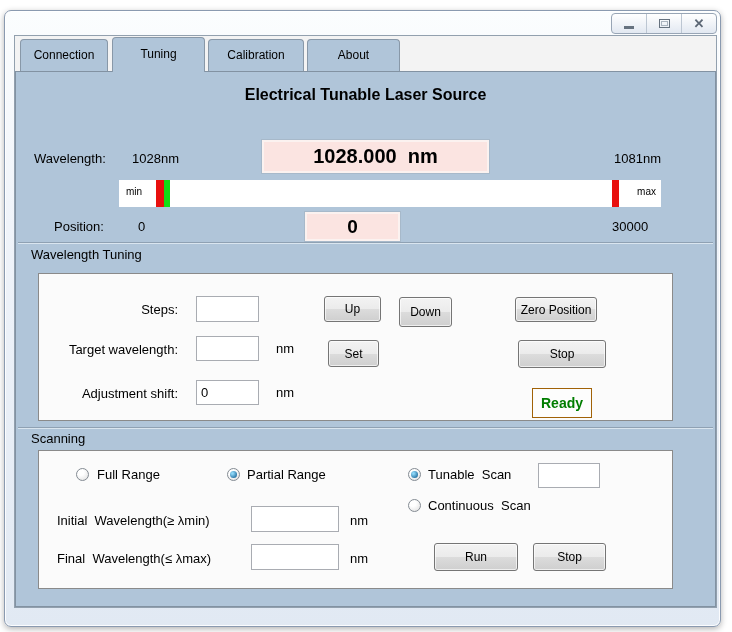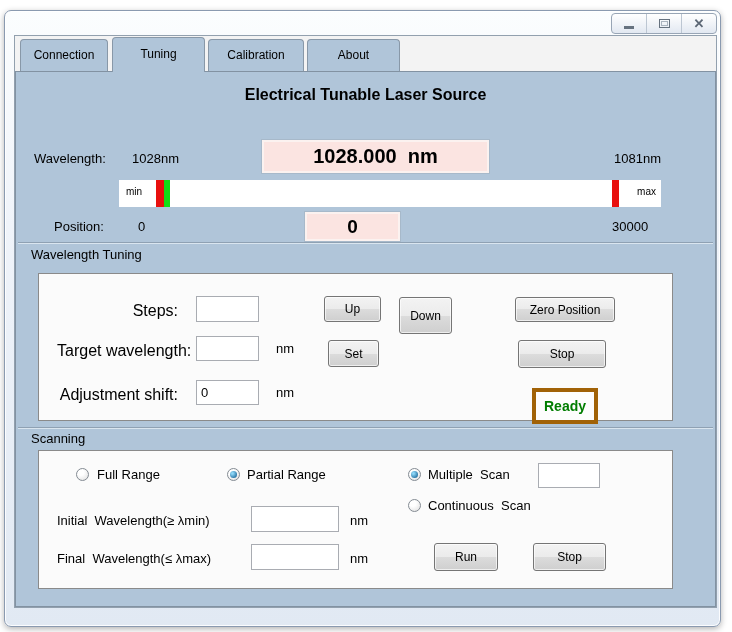--- a/index.html
+++ b/index.html
@@ -55,34 +55,34 @@
   .pos-display { left:289px; top:140px; width:95px; height:29px; font-size:19px; line-height:25px; }
   .slider { position:absolute; left:103px; top:108px; width:542px; height:27px; background:#ffffff; }
   .slider-text { position:absolute; font-size:10px; top:6px; }
   .slider-text.min { left:7px; } .slider-text.max { right:5px; }
   .marker { position:absolute; top:0; height:100%; }
   .marker.red { background:#e8100e; }
   .marker.green { background:#14dc14; }
   .separator { position:absolute; left:2px; width:695px; height:1px; background:#8fa1b3; box-shadow:0 1px 0 rgba(235,242,248,0.7); }
   .group-title { position:absolute; font-size:13px;text-align:right; }
   .panel { position:absolute; left:22px; width:635px; background:#fbfbfb; border:1px solid #8a8a8a; box-sizing:border-box; }
-  .flabel { position:absolute; font-size:16px; text-align:right; white-space:pre; }
+  .flabel { position:absolute; font-size:13px; text-align:right; white-space:pre; }
   .btn {
     position:absolute; box-sizing:border-box; display:flex; align-items:center; justify-content:center;
     font-size:12px; border:1px solid #757575; border-radius:3px; cursor:default;
     background:linear-gradient(180deg,#f3f3f3 0%,#ebebeb 50%,#dcdcdc 50%,#cfcfcf 100%);
     box-shadow:inset 0 0 0 1px rgba(255,255,255,0.65);
   }
   .tbox {
     position:absolute; height:25px; box-sizing:border-box; border:1px solid #a9acb2;
     background:#fff; font-size:13px; font-family:inherit; padding:0 4px; outline:none;
   }
   .ready-box {
     position:absolute; left:493px; top:114px; width:58px; height:28px;
-    background:#fdfdfd; border:4px solid #a16207; display:flex; align-items:center; justify-content:center;
+    background:#fdfdfd; border:1px solid #a16207; display:flex; align-items:center; justify-content:center;
   }
   .ready-text { color:#007d00; font-weight:bold; font-size:14px; }
   .radio {
     position:absolute; width:13px; height:13px; border-radius:50%; box-sizing:border-box;
     border:1px solid #848b93; background:radial-gradient(circle at 35% 30%, #ffffff 30%, #e9e9e9 75%, #cfcfcf 100%);
   }
   .radio.checked::after {
     content:""; position:absolute; left:2px; top:2px; width:7px; height:7px; border-radius:50%;
     background:radial-gradient(circle at 35% 35%, #8fd8f8 10%, #2a75a5 75%, #184d6f 100%);
   }
@@ -133,22 +133,22 @@
       <span class="lbl" style="left:122px;top:147px">0</span>
       <div class="display-box pos-display">0</div>
       <span class="lbl" style="left:596px;top:147px">30000</span>
 
       <div class="separator" style="top:170px"></div>
       <span class="group-title" style="left:15px;top:175px">Wavelength Tuning</span>
       <div class="panel" style="top:201px;height:148px">
         <span class="flabel" style="left:18px;top:28px;width:121px">Steps:</span>
         <input class="tbox" style="left: 157px; top: 22px; width: 63px; height: 26px;" value="">
         <div class="btn" style="left:285px;top:22px;width:57px;height:26px">Up</div>
-        <div class="btn" style="left:360px;top:23px;width:53px;height:37px">Down</div>
-        <div class="btn" style="left:476px;top:23px;width:100px;height:25px">Zero Position</div>
+        <div class="btn" style="left:360px;top:23px;width:53px;height:30px">Down</div>
+        <div class="btn" style="left:476px;top:23px;width:82px;height:25px">Zero Position</div>
 
         <span class="flabel" style="left:18px;top:68px;width:121px">Target wavelength:</span>
         <input class="tbox" style="left: 157px; top: 62px; width: 63px;" value="">
         <span class="lbl" style="left:237px;top:67px">nm</span>
         <div class="btn" style="left:289px;top:66px;width:51px;height:27px">Set</div>
         <div class="btn" style="left:479px;top:66px;width:88px;height:28px">Stop</div>
 
         <span class="flabel" style="left:18px;top:112px;width:121px">Adjustment shift:</span>
         <input class="tbox" style="left: 157px; top: 106px; width: 63px;" value="0">
         <span class="lbl" style="left:237px;top:111px">nm</span>
@@ -158,31 +158,31 @@
       </div>
 
       <div class="separator" style="top:355px"></div>
       <span class="group-title" style="left:15px;top:359px">Scanning</span>
       <div class="panel" style="top:378px;height:139px">
         <span class="radio" style="left:37px;top:17px"></span>
         <span class="lbl" style="left:58px;top:16px">Full Range</span>
         <span class="radio checked" style="left:188px;top:17px"></span>
         <span class="lbl" style="left:208px;top:16px">Partial Range</span>
         <span class="radio checked" style="left:369px;top:17px"></span>
-        <span class="lbl" style="left:389px;top:16px">Multiple  Scan</span>
+        <span class="lbl" style="left:389px;top:16px">Tunable  Scan</span>
         <input class="tbox" style="left: 499px; top: 12px; width: 62px;" value="">
         <span class="radio" style="left:369px;top:48px"></span>
         <span class="lbl" style="left:389px;top:47px">Continuous  Scan</span>
 
         <span class="lbl" style="left:18px;top:62px">Initial  Wavelength(≥ λmin)</span>
         <input class="tbox" style="left: 212px; top: 55px; width: 88px; height: 26px;" value="">
         <span class="lbl" style="left:311px;top:62px">nm</span>
 
         <span class="lbl" style="left:18px;top:100px">Final  Wavelength(≤ λmax)</span>
         <input class="tbox" style="left: 212px; top: 93px; width: 88px; height: 26px;" value="">
         <span class="lbl" style="left:311px;top:100px">nm</span>
 
-        <div class="btn" style="left:395px;top:92px;width:64px;height:28px">Run</div>
+        <div class="btn" style="left:395px;top:92px;width:84px;height:28px">Run</div>
         <div class="btn" style="left:494px;top:92px;width:73px;height:28px">Stop</div>
       </div>
     </div>
   </div>
 </div>
 
 </body></html>

